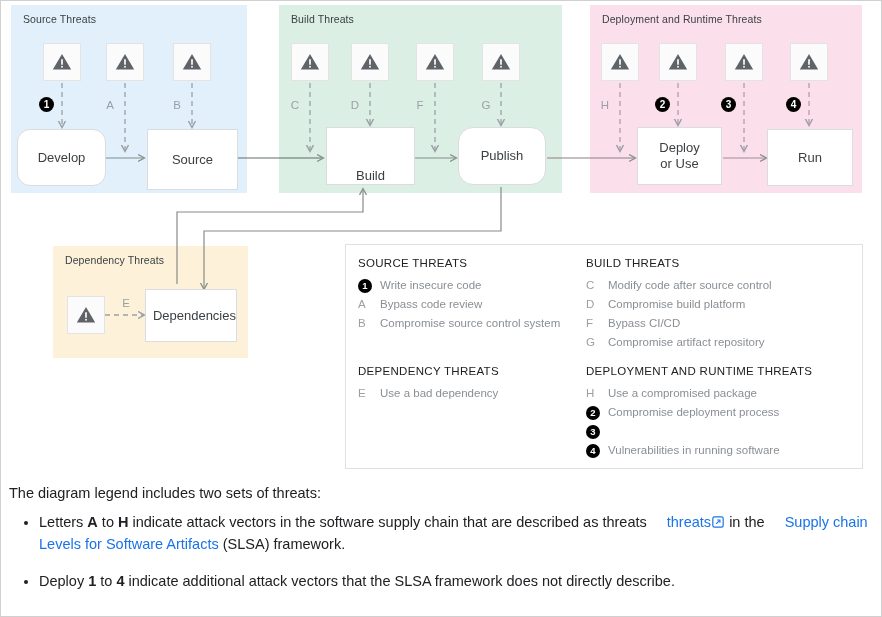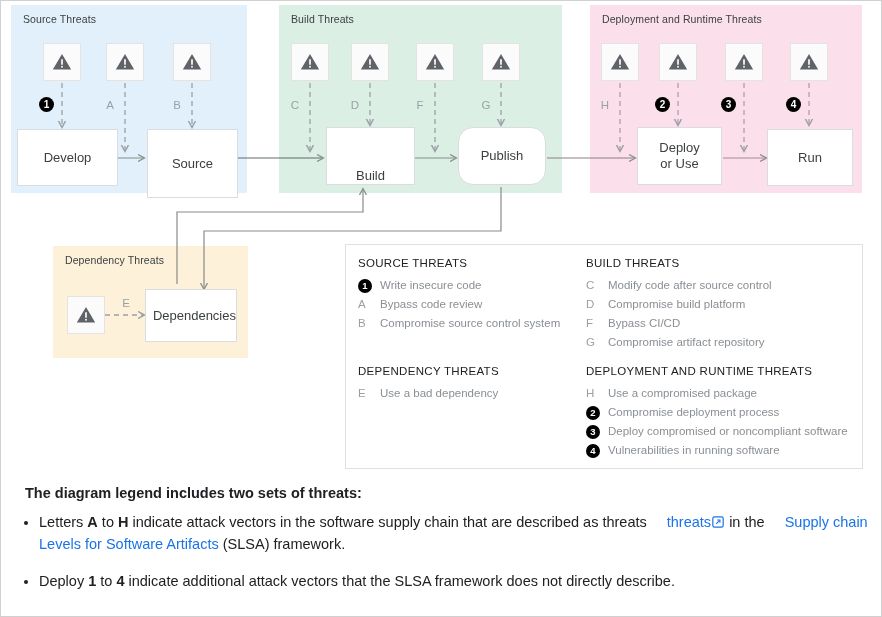--- a/index.html
+++ b/index.html
@@ -158,21 +158,21 @@
   .prose {
     position: absolute;
     left: 0;
     top: 484px;
     width: 880px;
     padding: 0 10px 0 8px;
     box-sizing: border-box;
     font-size: 14.5px;
     color: #202124;
   }
-  .prose p { margin: 0 0 10px 16px; font-weight: bold; }
+  .prose p { margin: 0 0 10px 0; }
   .prose ul {
     margin: 0;
     padding-left: 30px;
     list-style: disc;
   }
   .prose li {
     margin-bottom: 14px;
     line-height: 1.55;
   }
   .lnk { color: #1a73e8; text-decoration: none; padding-left: 16px; }
@@ -343,24 +343,24 @@
     <div class="edge-label" style="left:411px; top:98px;">F</div>
     <div class="edge-label" style="left:477px; top:98px;">G</div>
     <div class="edge-label" style="left:596px; top:98px;">H</div>
     <div class="edge-label" style="left:117px; top:296px;">E</div>
 
     <div class="badge" style="left:38px; top:96px;">1</div>
     <div class="badge" style="left:654px; top:96px;">2</div>
     <div class="badge" style="left:720px; top:96px;">3</div>
     <div class="badge" style="left:785px; top:96px;">4</div>
 
-    <div class="node" style="left:16px; top:128px; width:101px; height:57px;">
+    <div class="node" style="left:16px; top:128px; width:89px; height:57px;border-radius:13px;">
       <span>Develop</span>
     </div>
-    <div class="node" style="left:146px; top:128px; width:91px; height:69px;">
+    <div class="node" style="left:146px; top:128px; width:91px; height:61px;">
       <span>Source</span>
     </div>
     <div class="node" style="left:325px; top:126px; width:89px; height:58px;align-items:flex-end;">
       <span>Build</span>
     </div>
     <div class="node" style="left:457px; top:126px; width:88px; height:58px;border-radius:15px;">
       <span>Publish</span>
     </div>
     <div class="node" style="left:636px; top:126px; width:85px; height:58px; flex-direction:column;">
       <span>Deploy</span>
@@ -427,21 +427,20 @@
         <div class="legend-item">
           <span class="legend-key">H</span>
           <span class="legend-text">Use a compromised package</span>
         </div>
         <div class="legend-item">
           <span class="legend-key"><span class="badge-inline">2</span></span>
           <span class="legend-text">Compromise deployment process</span>
         </div>
         <div class="legend-item">
           <span class="legend-key"><span class="badge-inline">3</span></span>
-          <span class="legend-text">Deploy compromised or noncompliant software</span>
         </div>
         <div class="legend-item">
           <span class="legend-key"><span class="badge-inline">4</span></span>
           <span class="legend-text">Vulnerabilities in running software</span>
         </div>
       </div>
 
     </div>
   </div>
 

